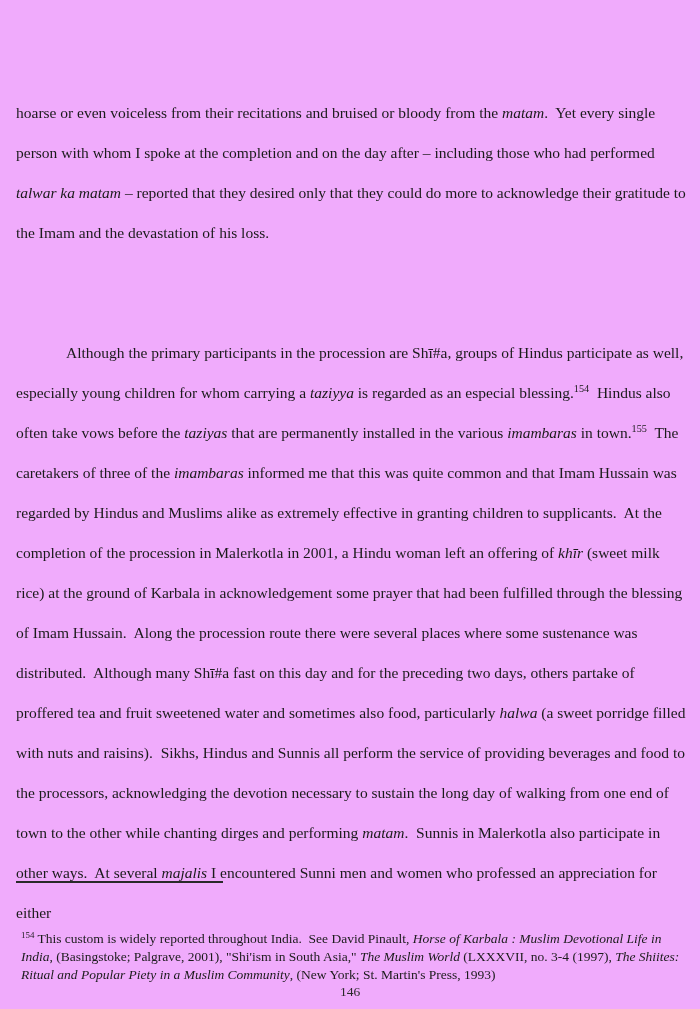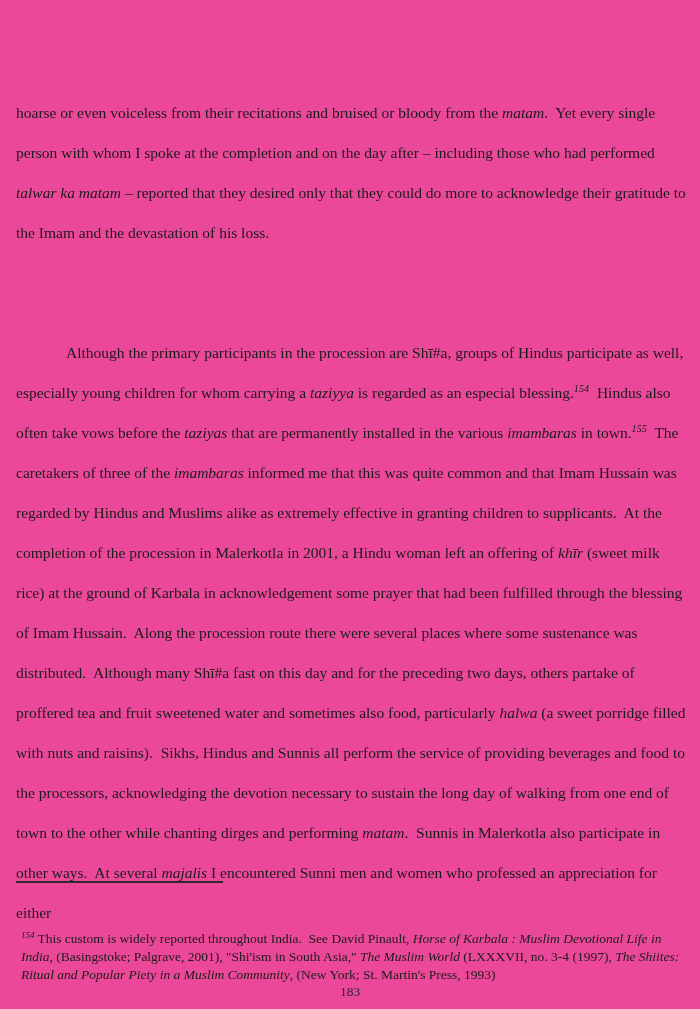--- a/index.html
+++ b/index.html
@@ -4,21 +4,21 @@
 <style>
   html, body {
     margin: 0;
     padding: 0;
     background: #ffffff;
   }
   .page {
     position: relative;
     width: 700px;
     height: 1009px;
-    background: #ec4899;
+    background: #f0abfc;
     color: #1b1b1b;
     font-family: "Liberation Serif", "DejaVu Serif", serif;
     overflow: hidden;
   }
   .body-text {
     position: absolute;
     top: 13px;
     left: 16px;
     width: 670px;
     font-size: 15.5px;
@@ -27,21 +27,20 @@
     text-align: left;
   }
   .para { margin: 0; }
   .para.indented { text-indent: 50px; }
   sup {
     font-size: 0.66em;
     line-height: 0;
     vertical-align: baseline;
     position: relative;
     top: -0.55em;
-    font-style: italic;
   }
   .footnote-area {
     position: absolute;
     top: 846px;
     left: 16px;
     width: 672px;
     font-size: 13.5px;
     line-height: 17.6px;
     white-space: pre-wrap;
   }
@@ -71,15 +70,15 @@
     <p class="para"><span>hoarse or even voiceless from their recitations and bruised or bloody from the </span><i>matam</i><span>.  Yet every single person with whom I spoke at the completion and on the day after – including those who had performed </span><i>talwar ka matam</i><span> – reported that they desired only that they could do more to acknowledge their gratitude to the Imam and the devastation of his loss.</span></p>
     <p class="para indented"><span>Although the primary participants in the procession are Shī#a, groups of Hindus participate as well, especially young children for whom carrying a </span><i>taziyya</i><span> is regarded as an especial blessing.</span><sup>154</sup><span>  Hindus also often take vows before the </span><i>taziyas</i><span> that are permanently installed in the various </span><i>imambaras</i><span> in town.</span><sup>155</sup><span>  The caretakers of three of the </span><i>imambaras</i><span> informed me that this was quite common and that Imam Hussain was regarded by Hindus and Muslims alike as extremely effective in granting children to supplicants.  At the completion of the procession in Malerkotla in 2001, a Hindu woman left an offering of </span><i>khīr</i><span> (sweet milk rice) at the ground of Karbala in acknowledgement some prayer that had been fulfilled through the blessing of Imam Hussain.  Along the procession route there were several places where some sustenance was distributed.  Although many Shī#a fast on this day and for the preceding two days, others partake of proffered tea and fruit sweetened water and sometimes also food, particularly </span><i>halwa</i><span> (a sweet porridge filled with nuts and raisins).  Sikhs, Hindus and Sunnis all perform the service of providing beverages and food to the processors, acknowledging the devotion necessary to sustain the long day of walking from one end of town to the other while chanting dirges and performing </span><i>matam</i><span>.  Sunnis in Malerkotla also participate in other ways.  At several </span><i>majalis</i><span> I encountered Sunni men and women who professed an appreciation for either</span></p>
   </div>
 
   <div class="footnote-area">
     <div class="footnote-separator"></div>
     <p class="footnote"><sup>154</sup><span> This custom is widely reported throughout India.  See David Pinault, </span><i>Horse of Karbala : Muslim Devotional Life in India</i><span>, (Basingstoke; Palgrave, 2001), "Shi'ism in South Asia," </span><i>The Muslim World</i><span> (LXXXVII, no. 3-4 (1997), </span><i>The Shiites: Ritual and Popular Piety in a Muslim Community</i><span>, (New York; St. Martin's Press, 1993)</span></p>
     
   </div>
 
-  <div class="page-number">183</div>
+  <div class="page-number">146</div>
 
 </div>
 
 </body></html>

